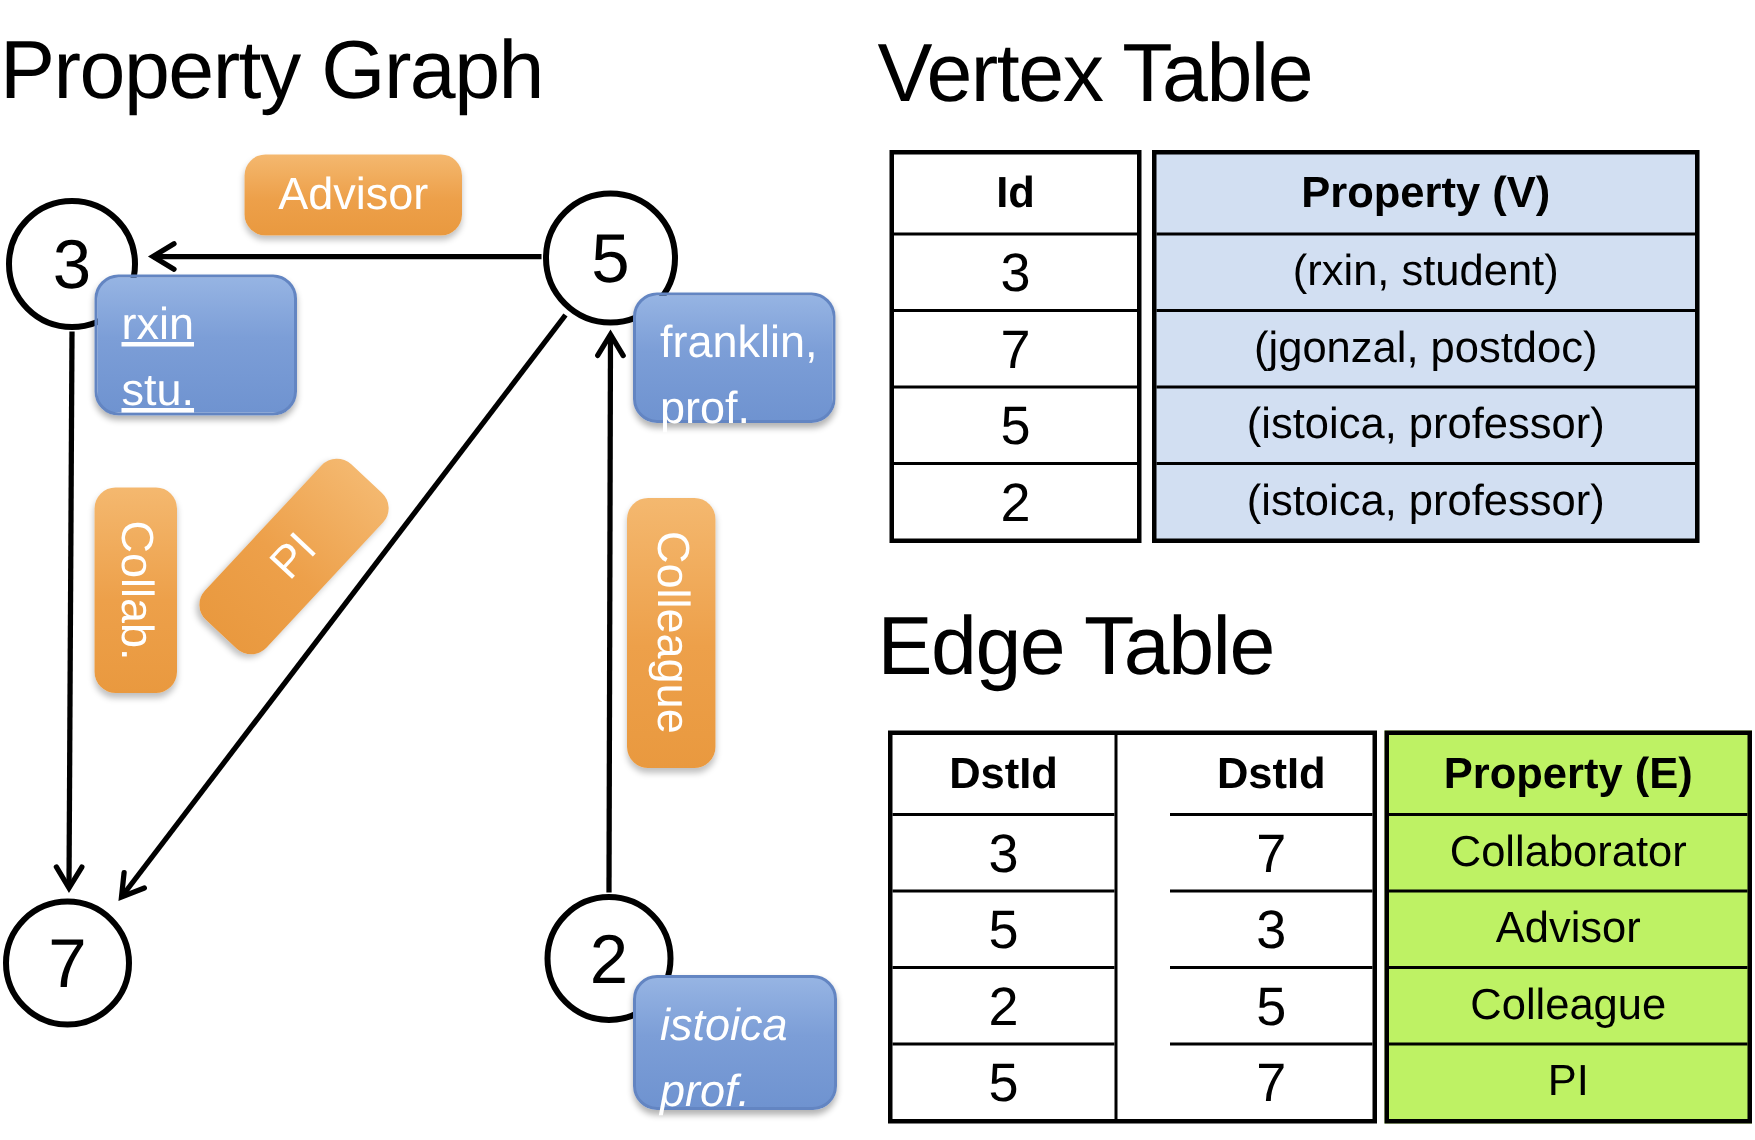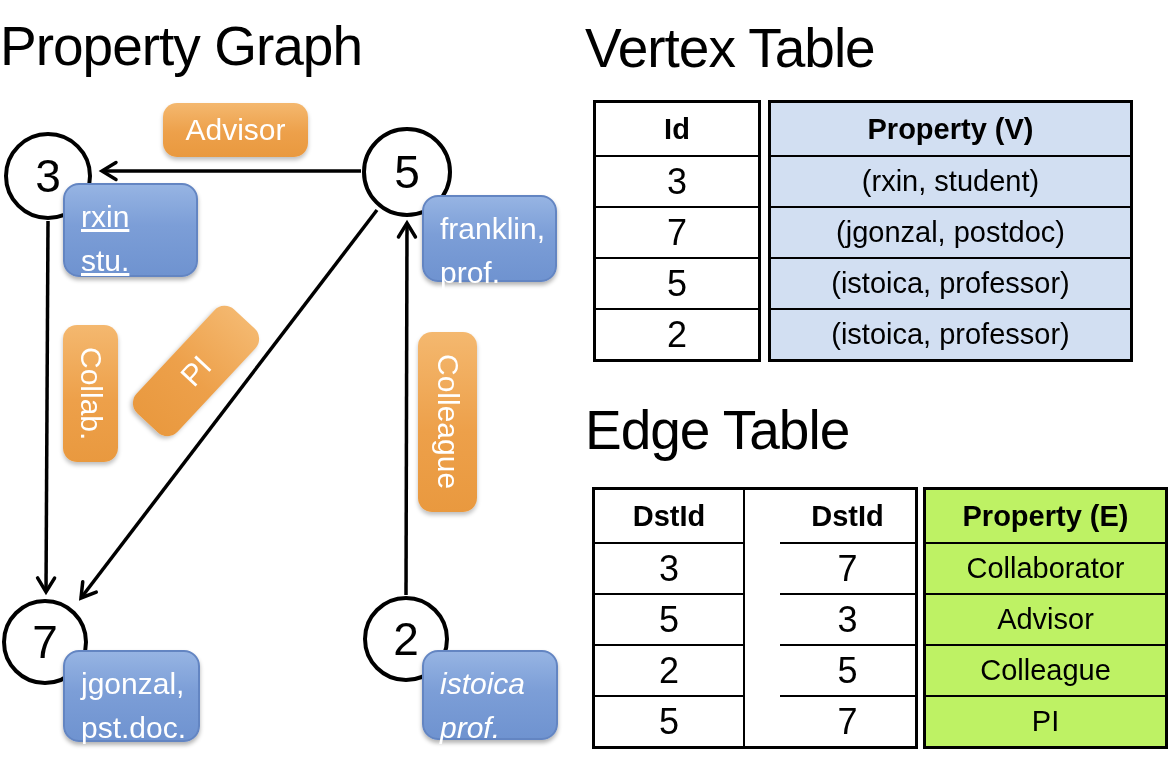--- a/index.html
+++ b/index.html
@@ -97,22 +97,20 @@
     <span>7</span>
   </div>
   <div class="node node-2">
     <span>2</span>
   </div>
 
   <div class="vlabel vlabel-rxin">rxin
 stu.</div>
   <div class="vlabel vlabel-franklin">franklin,
 prof.</div>
-  <div class="vlabel vlabel-jgonzal">jgonzal,
-pst.doc.</div>
   <div class="vlabel vlabel-istoica">istoica
 prof.</div>
 
   <div class="elabel elabel-advisor">
     <span>Advisor</span>
   </div>
   <div class="elabel elabel-collab">
     <span class="vert-text">Collab.</span>
   </div>
   <div class="elabel elabel-pi">

